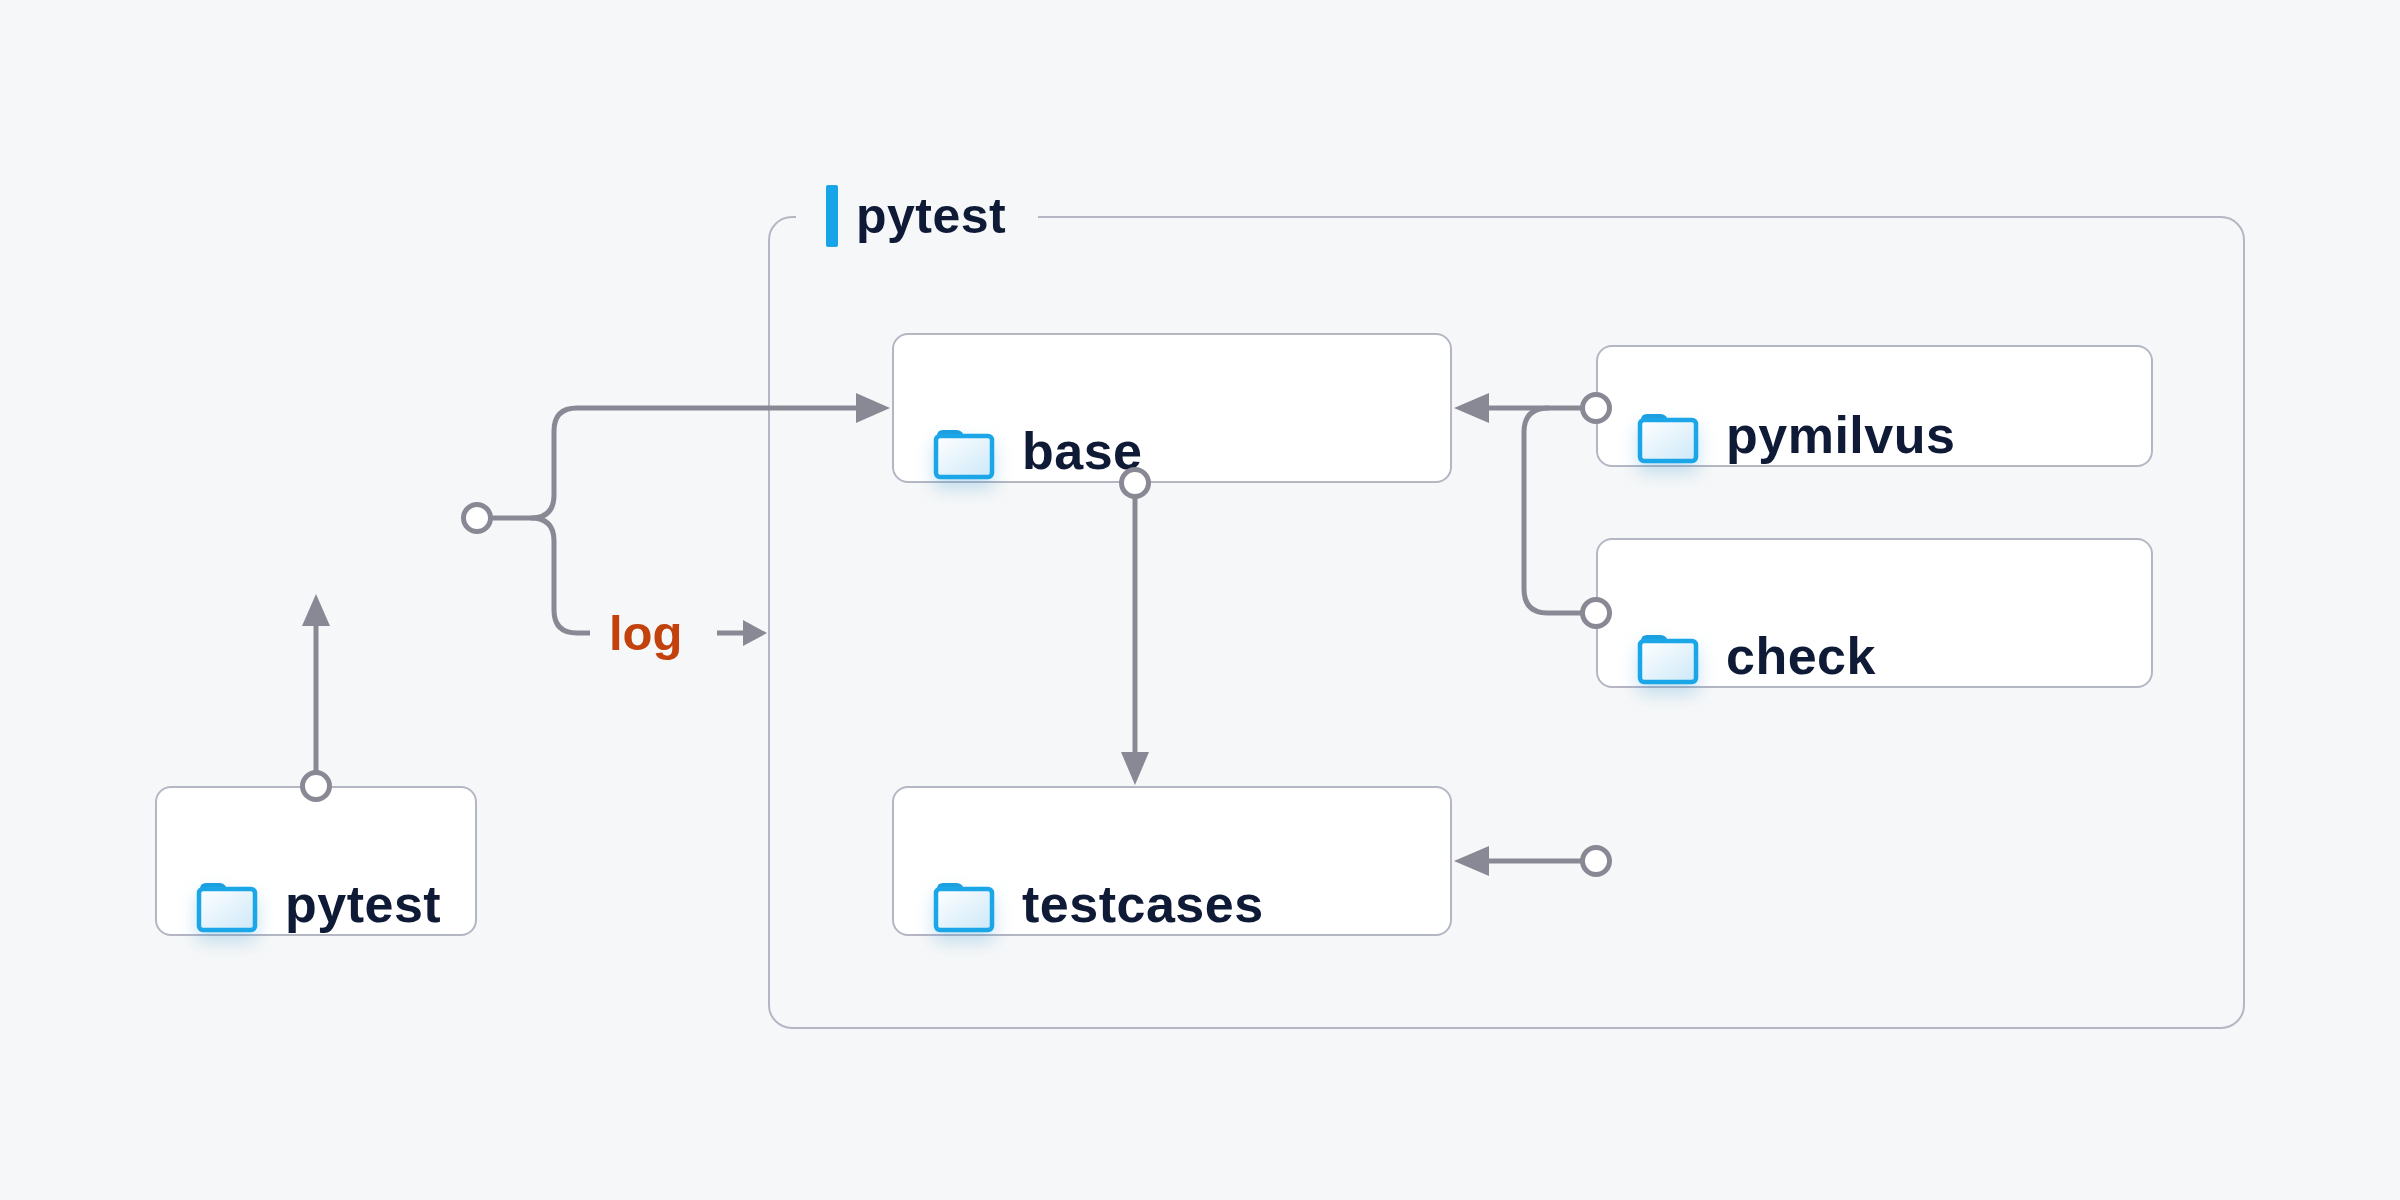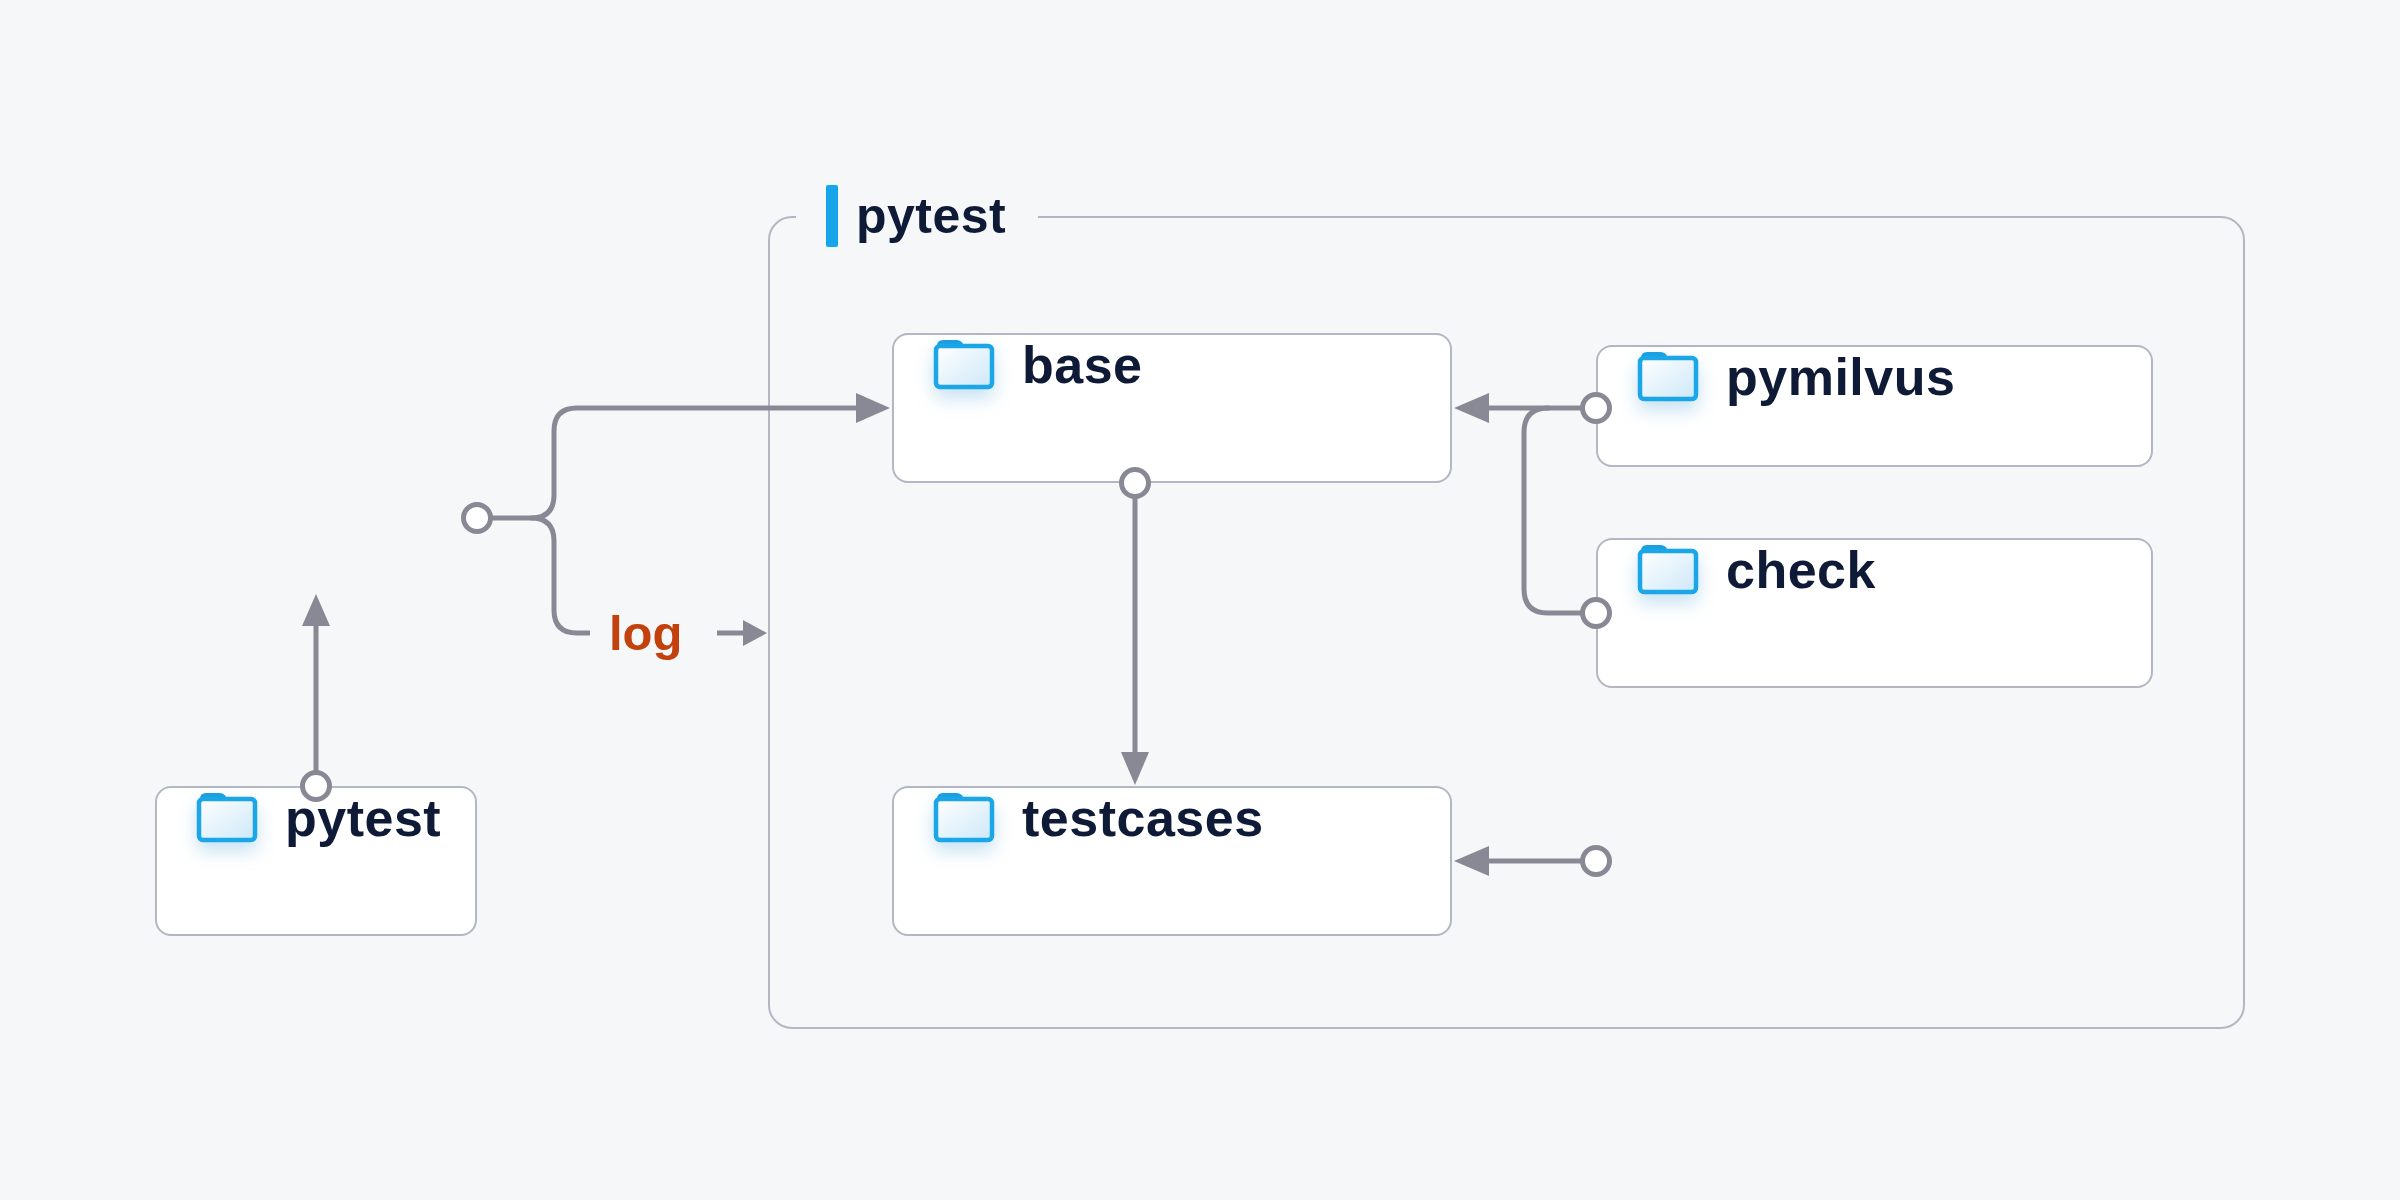--- a/index.html
+++ b/index.html
@@ -18,21 +18,21 @@
     display:flex; align-items:center; gap:18px;
     padding:0 32px 0 30px; background:#f6f7f8; z-index:2;
   }
   .accent-bar {
     width:12px; height:62px; background:#17a5ea; border-radius:2px;
   }
   .group-label-text {
     font-size:50px; font-weight:700; color:#0e1a36; letter-spacing:0.5px;
   }
   .node {
-    position:absolute; display:flex; align-items:flex-start;
+    position:absolute; display:flex; align-items:flex-end;
     gap:26px; padding-left:38px; box-sizing:border-box;
     background:#ffffff; border:2px solid #b5b6c4; border-radius:16px;
     z-index:2;
   }
   .node-label {
     font-size:52px; font-weight:700; color:#0e1a36; letter-spacing:0.5px;
   }
   .folder {
     width:64px; height:56px; flex:0 0 auto;
     filter: drop-shadow(0 9px 9px rgba(26,140,205,0.25));

